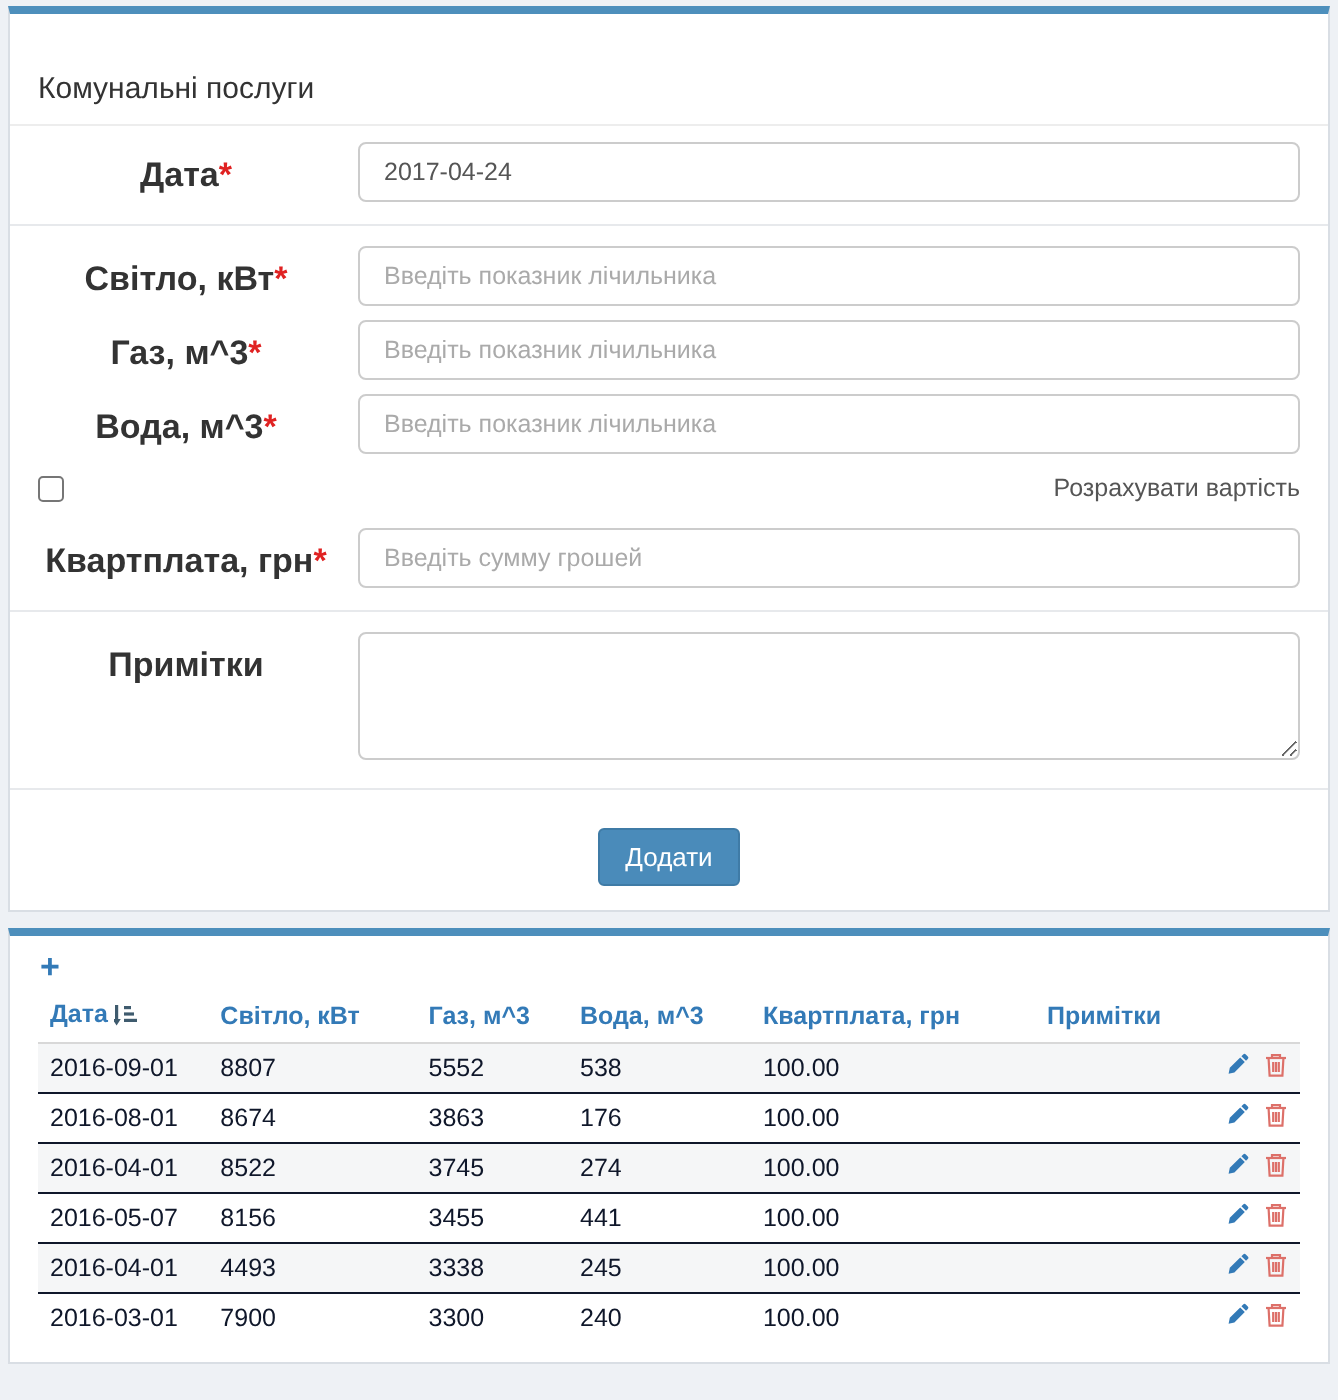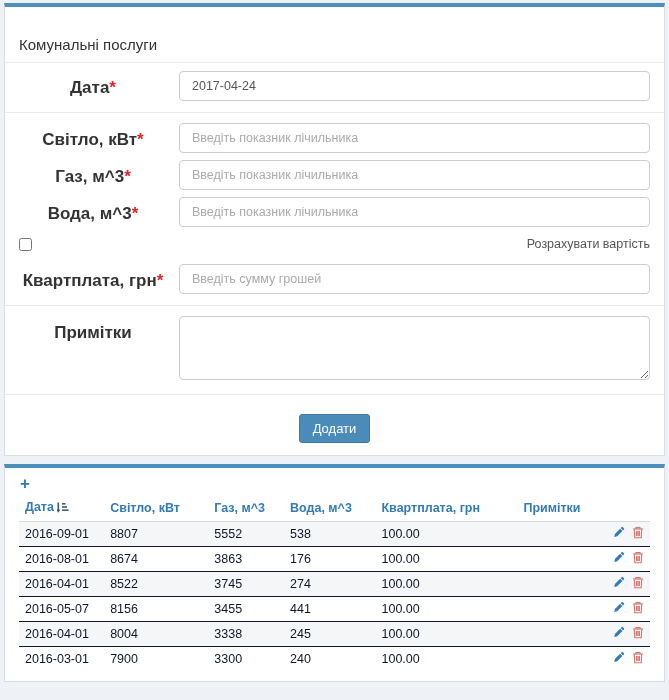--- a/index.html
+++ b/index.html
@@ -337,21 +337,21 @@
                     <path d="M4 3V1.6h4V3"></path>
                     <path d="M2.3 3.4l.5 8.4h6.4l.5-8.4"></path>
                     <path d="M4.6 5v5M6 5v5M7.4 5v5"></path>
                   </g>
                 </svg>
       </span>
     </td>
   </tr>
           <tr>
     <td>2016-04-01</td>
-    <td>8004</td>
+    <td>4493</td>
     <td>3338</td>
     <td>245</td>
     <td>100.00</td>
     <td></td>
     <td class="actions-cell">
       <span class="icon-btn">
         <svg width="13" height="13" viewBox="0 0 13 13">
                   <path fill="#337ab7" d="M9.6 1.2a.9.9 0 0 1 1.3 0l1 1a.9.9 0 0 1 0 1.3l-.9.9-2.3-2.3zM2.9 7.9l5.2-5.2 2.3 2.3-5.2 5.2-2.9.7z"></path>
                 </svg>
       </span>

